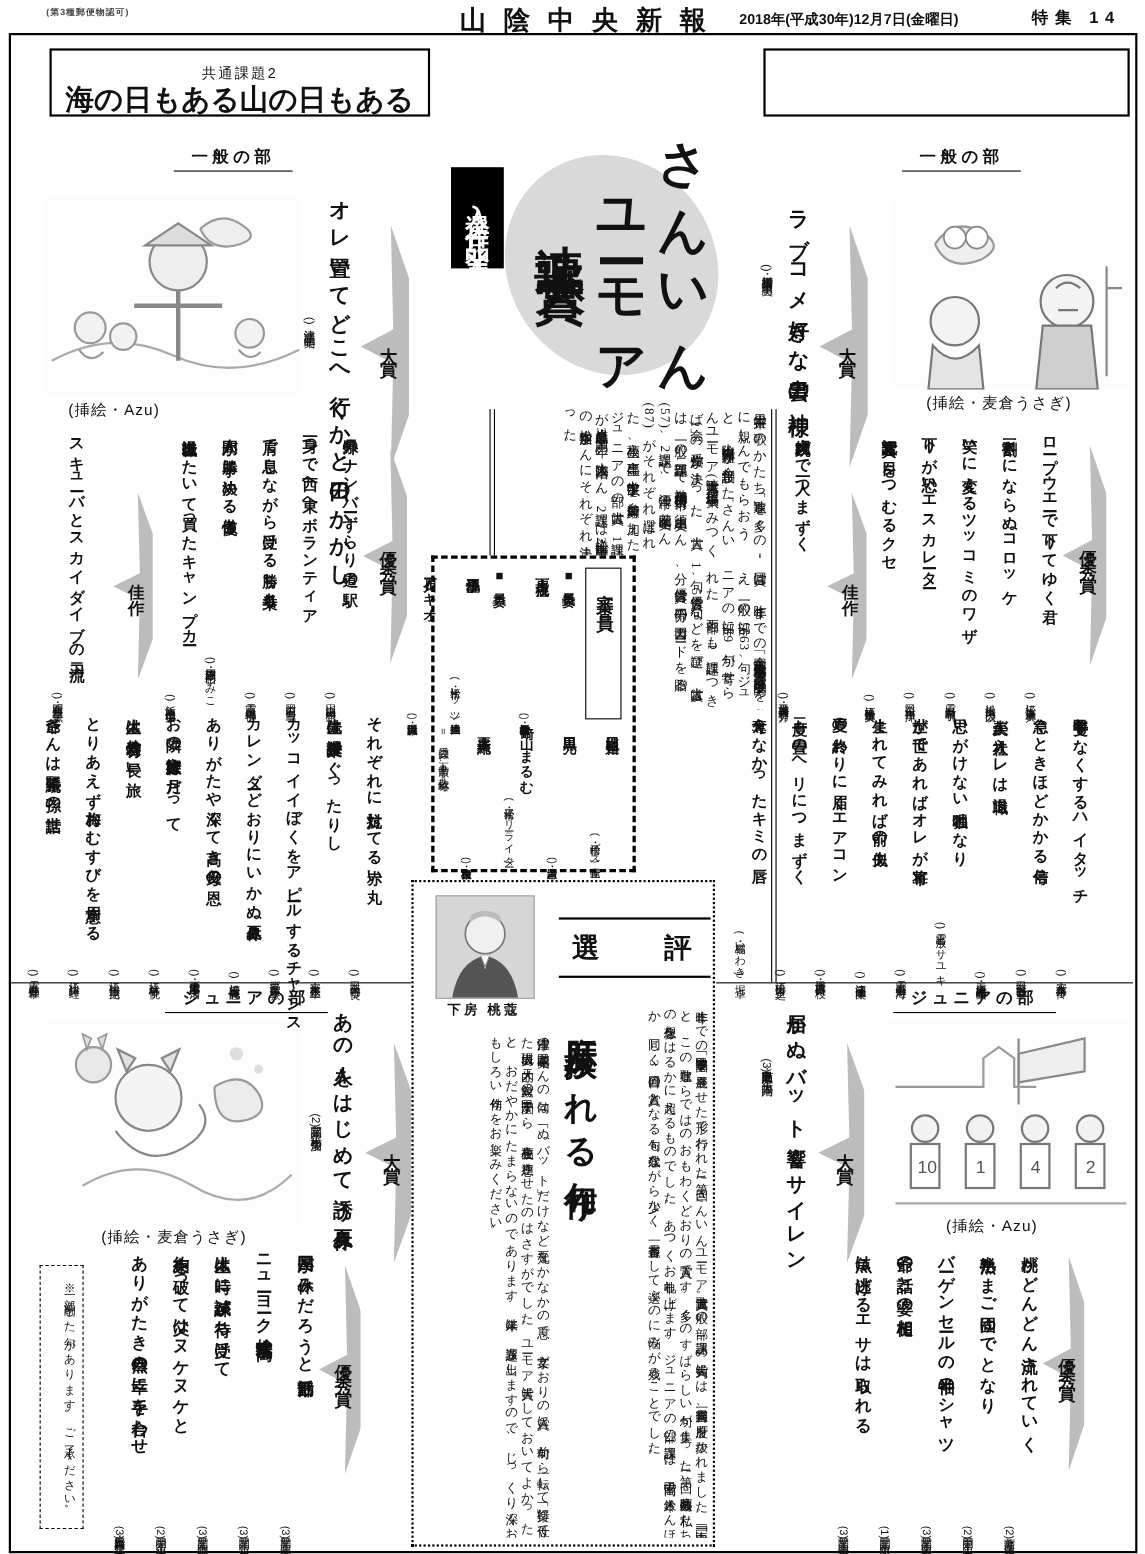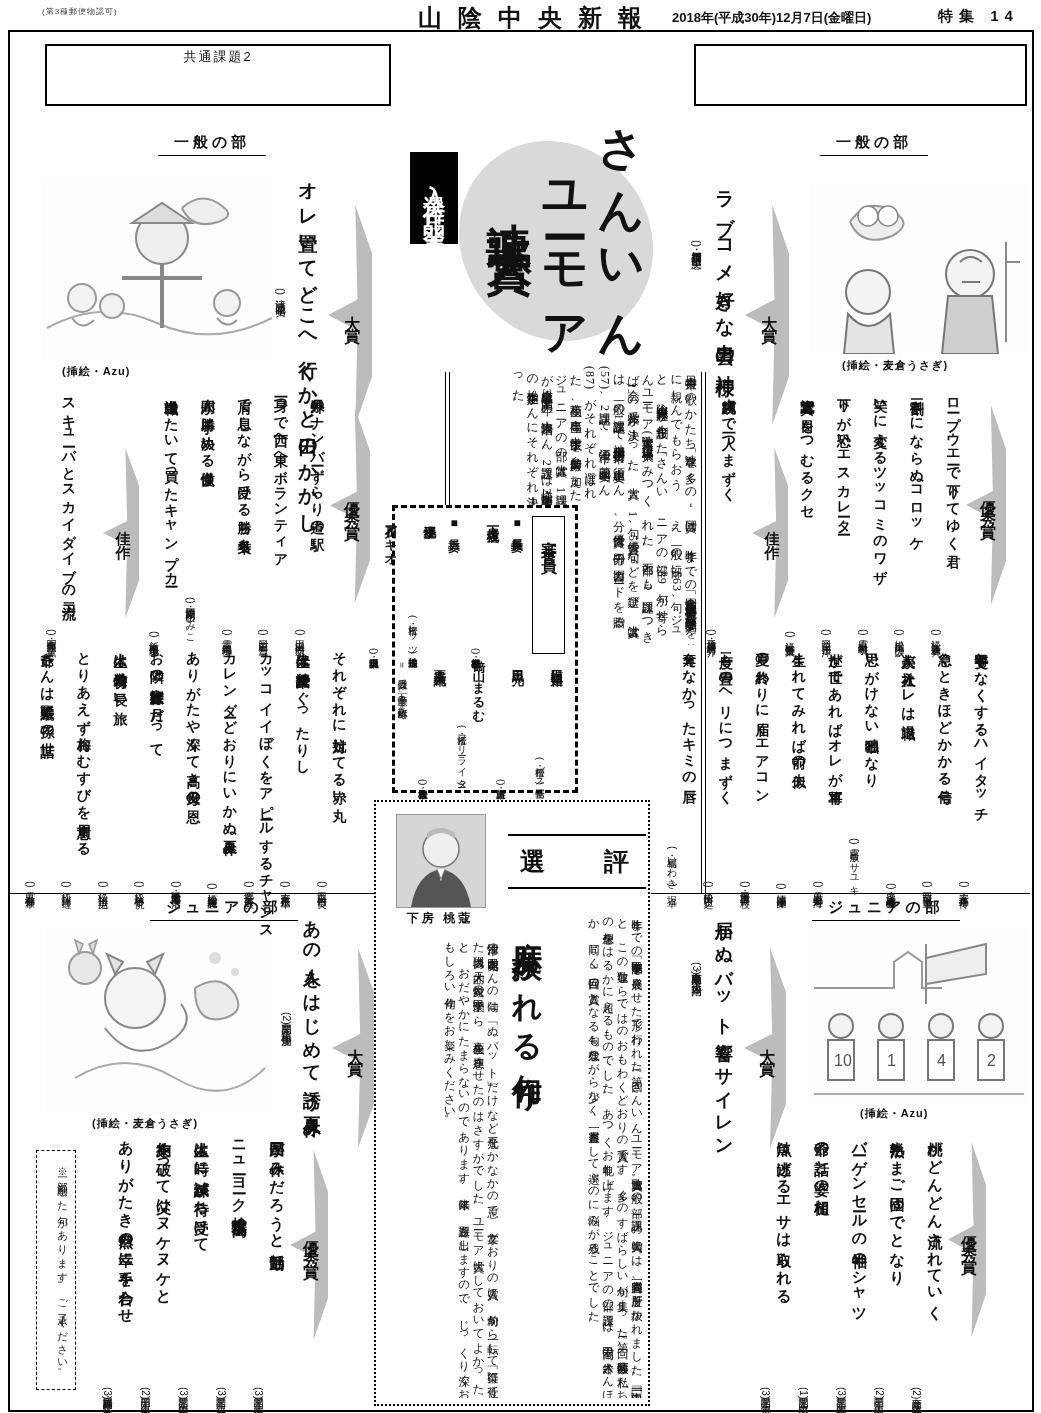--- a/index.html
+++ b/index.html
@@ -1,26 +1,26 @@
 <!DOCTYPE html>
 <html><head>
 <meta charset="utf-8">
 <style>
   html,body{margin:0;padding:0;background:#e9e9e9;}
   #page{position:relative;width:1041px;height:1413px;background:#fff;margin:0 auto;
         font-family:"Liberation Sans",sans-serif;color:#111;overflow:hidden;}
   .abs{position:absolute;}
   
-  .note{font-size:8px;color:#444;letter-spacing:1px;}
+  .note{font-size:8px;color:#444;letter-spacing:1px;font-weight:bold;}
   .masthead{font-family:"Liberation Serif",serif;font-weight:bold;font-size:24px;letter-spacing:16px;}
   .dateline{font-size:13px;font-weight:bold;}
   .pageno{font-size:15px;font-weight:bold;letter-spacing:6px;}
   .frame{border:2px solid #000;}
   
-  .tbox{border:2px solid #000;text-align:center;background:#fff;padding-top:2px;box-sizing:border-box;}
+  .tbox{border:2px solid #000;text-align:center;background:#fff;padding-top:12px;box-sizing:border-box;}
   .tbox .lab{font-size:13px;letter-spacing:2px;}
   .tbox .txt{font-weight:bold;line-height:1.1;}
   .sechead{font-size:15px;font-weight:bold;letter-spacing:4px;border-bottom:1.5px solid #000;padding:0 16px 3px;}
   
   .r1box{border:2.5px solid #000;font-size:26px;font-weight:bold;letter-spacing:8px;padding:4px 18px 6px;background:#fff;}
   .tcol{writing-mode:vertical-rl;font-family:"Liberation Serif",serif;font-weight:bold;font-size:46px;letter-spacing:9px;z-index:2;}
   .ellipse{background:#d9d9d9;border-radius:50%;transform:rotate(-35deg);z-index:0;}
   .banner{background:#000;color:#fff;writing-mode:vertical-rl;font-weight:bold;font-size:22px;letter-spacing:10px;padding:16px 9px;z-index:2;}
   
   .award{position:absolute;}
@@ -48,40 +48,41 @@
   .jnote{writing-mode:vertical-rl;font-size:10px;letter-spacing:1px;}
   
   .rbox{border:2px dotted #000;box-sizing:border-box;background:#fff;}
   .rtitle{font-size:25px;font-weight:bold;letter-spacing:26px;text-align:center;
           border-top:2px solid #000;border-bottom:2px solid #000;padding:9px 0 9px 12px;white-space:nowrap;}
   .rhead{writing-mode:vertical-rl;font-family:"Liberation Serif",serif;font-weight:bold;font-size:30px;letter-spacing:5px;white-space:nowrap;}
   .rbody{writing-mode:vertical-rl;font-family:"Liberation Serif",serif;font-size:11.5px;line-height:1.25;letter-spacing:0.5px;overflow:hidden;}
   .photo{background:#cfcfcf;border:1px solid #999;}
   .pcap{font-size:12px;font-weight:bold;letter-spacing:3px;text-align:center;}
   
-  .caption{font-size:11px;font-weight:bold;letter-spacing:1px;}
+  .caption{font-size:14px;font-weight:normal;letter-spacing:1px;}
   .dline{border-left:1px solid #000;border-right:1px solid #000;width:3px;}
   .hline{border-top:1.5px solid #000;}
   .fnote{border:1.5px dashed #000;writing-mode:vertical-rl;font-size:10.5px;letter-spacing:2px;padding:8px 5px;box-sizing:border-box;}
   .illus{background:#fdfdfd;}
 </style>
 </head>
 <body>
 
 <div id="page">
 
   <div class="abs note" style="left:42px;top:6px;">(第3種郵便物認可)</div>
   <div class="abs masthead" style="left:418px;top:2px;">山陰中央新報</div>
   <div class="abs dateline" style="left:672px;top:9px;">2018年(平成30年)12月7日(金曜日)</div>
   <div class="abs pageno" style="left:938px;top:7px;">特集 14</div>
 
   <div class="abs frame" style="left:8px;top:30px;width:1022px;height:1378px;"></div>
 
   <div class="abs tbox" style="left:45px;top:44px;width:346px;height:62px;">
     <div class="lab">共通課題2</div>
+    <div class="txt" style="font-size:26px;">海の日もある山の日もある</div>
   </div>
   <div class="abs tbox" style="left:694px;top:44px;width:333px;height:62px;">
   </div>
 
   <div class="abs sechead" style="left:158px;top:133px;">一般の部</div>
   <div class="abs sechead" style="left:820px;top:133px;">一般の部</div>
 
   <div class="abs ellipse" style="left:462px;top:138px;width:188px;height:206px;"></div>
   <div class="abs tcol" style="left:590px;top:96px;">さんいん</div>
   <div class="abs tcol" style="left:534px;top:152px;">ユーモア</div>

